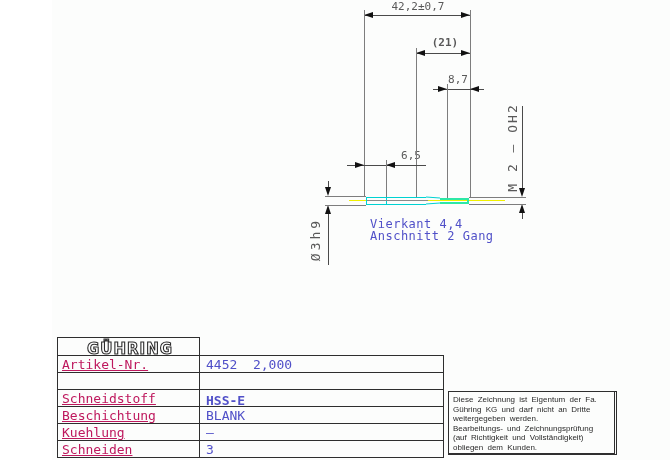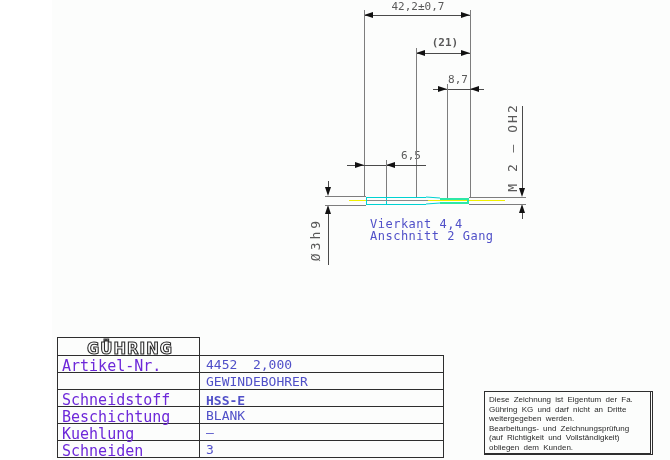--- a/index.html
+++ b/index.html
@@ -16,28 +16,28 @@
   .arr.d{border-left:3px solid transparent;border-right:3px solid transparent;border-top:9px solid #111;}
   .arr.u{border-left:3px solid transparent;border-right:3px solid transparent;border-bottom:9px solid #111;}
   .dimtext{position:absolute;font-size:11px;color:#595959;text-align:center;width:100px;white-space:pre;}
   .vtext{position:absolute;font-size:13px;color:#595959;text-align:center;transform:rotate(-90deg);white-space:pre;}
   .note{position:absolute;font-size:12px;color:#5050c8;letter-spacing:.5px;white-space:pre;}
   .cyan{background:#00d2d2;}
   .green{background:#2de8a6;}
   .yellow{background:#f0f000;}
   .gray{background:#8a8a8a;}
   .sq{position:absolute;border:1px solid #00d2d2;background:transparent;box-sizing:border-box;}
-  .tbl-label{position:absolute;font-size:15px;color:#6d28d9;white-space:pre;}
+  .tbl-label{position:absolute;font-size:13px;color:#be185d;white-space:pre;text-decoration:underline;}
   .tbl-value{position:absolute;font-size:13px;color:#5050c8;white-space:pre;}
   .logo{position:absolute;left:68px;top:340px;width:124px;text-align:center;
         font-family:"DejaVu Sans", sans-serif;font-weight:bold;font-size:15px;
         letter-spacing:1px;color:#ffffff;-webkit-text-stroke:1.1px #2e2e2e;}
   .disc{position:absolute;left:448px;top:391px;width:169px;height:64px;box-sizing:border-box;
         border:1px solid #2e2e2e;border-right:3px double #2e2e2e;border-bottom:2px solid #2e2e2e;
-        padding:3px 4px;background:#fcfdfc;margin-left:36px;}
+        padding:3px 4px;background:#fcfdfc;}
   .disc div{font-family:"Liberation Sans", sans-serif;font-size:8px;line-height:9.6px;
         color:#2a2a2a;word-spacing:2px;white-space:nowrap;}
 </style>
 </head>
 <body>
 
 <div class="canvas">
   <div class="drawarea"></div>
 
   <div class="dimtext" style="left:368px;top:0px;">42,2±0,7</div>
@@ -110,21 +110,20 @@
 
   <div class="logo">GÜHRING</div>
 
   <div class="tbl-label" style="left:62px;top:357px;">Artikel-Nr.</div>
   <div class="tbl-label" style="left:62px;top:391px;">Schneidstoff</div>
   <div class="tbl-label" style="left:62px;top:408px;">Beschichtung</div>
   <div class="tbl-label" style="left:62px;top:425px;">Kuehlung</div>
   <div class="tbl-label" style="left:62px;top:442px;">Schneiden</div>
 
   <div class="tbl-value" style="left:206px;top:357px;">4452  2,000</div>
-  <div class="tbl-value" style="left:206px;top:374px;">GEWINDEBOHRER</div>
   <div class="tbl-value" style="left:206px;top:393px;font-weight:bold;">HSS-E</div>
   <div class="tbl-value" style="left:206px;top:408px;">BLANK</div>
   <div class="tbl-value" style="left:206px;top:425px;">–</div>
   <div class="tbl-value" style="left:206px;top:442px;">3</div>
 
   <div class="disc">
     <div>Diese Zeichnung ist Eigentum der Fa.</div>
     <div>Gühring KG und darf nicht an Dritte</div>
     <div>weitergegeben werden.</div>
     <div>Bearbeitungs- und Zeichnungsprüfung</div>

